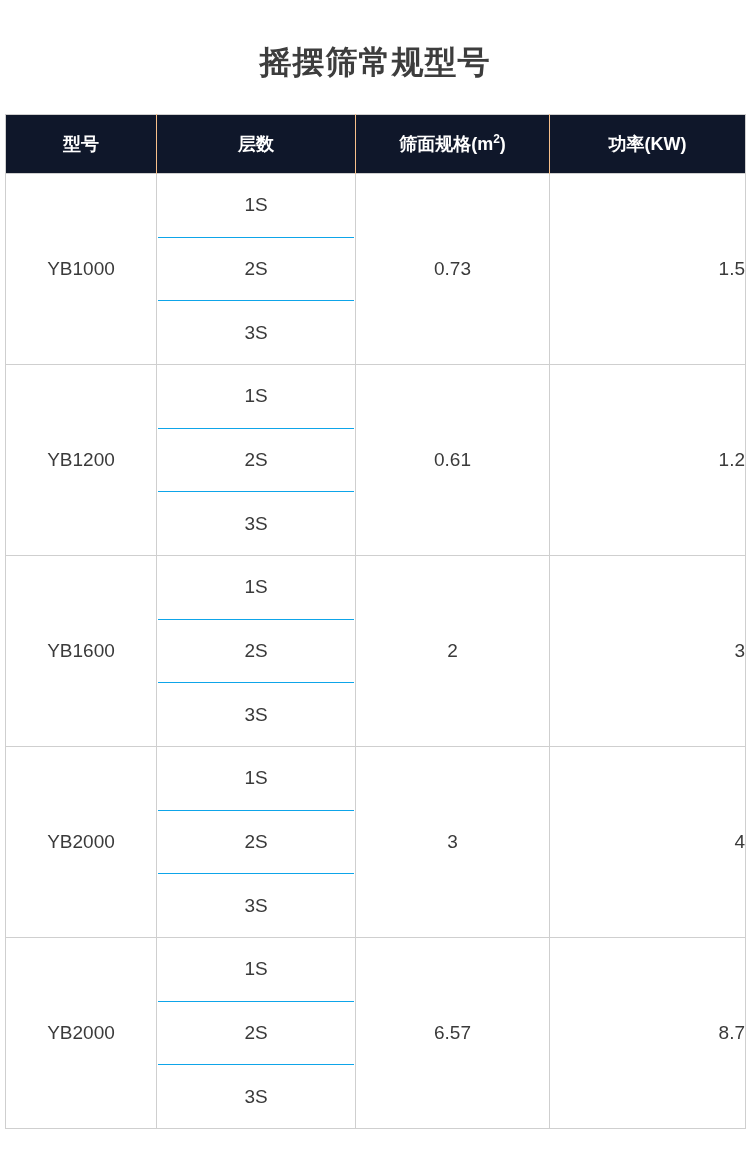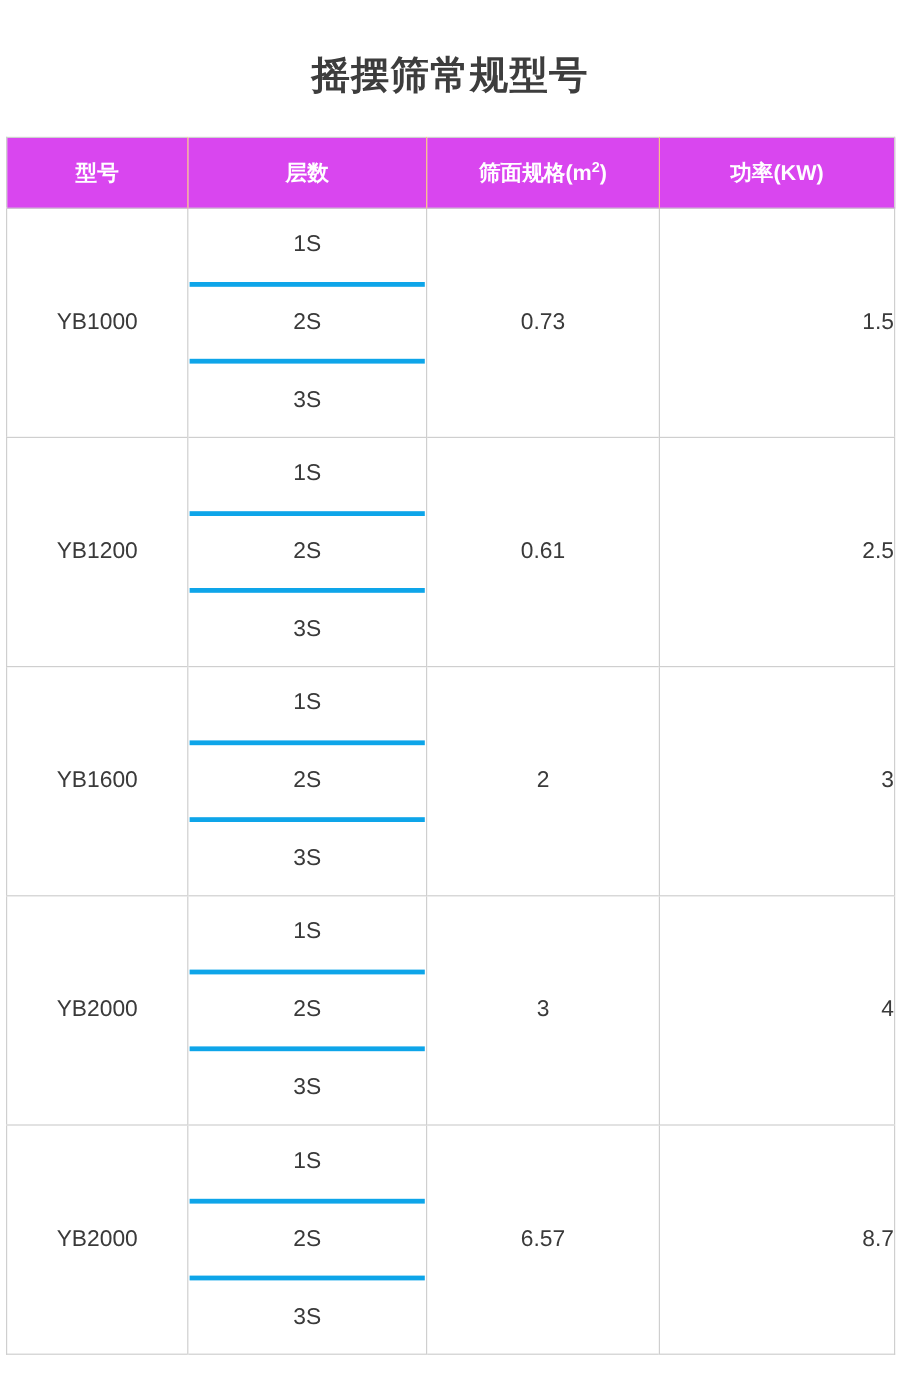--- a/index.html
+++ b/index.html
@@ -47,21 +47,21 @@
     table-layout: fixed;
     border: 1px solid #cfcfcf;
   }
 
   .spec-table col.c-model  { width: 151px; }
   .spec-table col.c-layers { width: 199px; }
   .spec-table col.c-area   { width: 194px; }
   .spec-table col.c-power  { width: 196px; }
 
   .spec-table thead th {
-    background: #d946ef;
+    background: #0f172a;
     color: #ffffff;
     font-size: 18px;
     font-weight: bold;
     height: 58px;
     text-align: center;
     vertical-align: middle;
     border-right: 1px solid #f7c08a;
     padding: 0;
   }
   .spec-table thead th:last-child { border-right: none; }
@@ -95,21 +95,21 @@
     height: 190px;
     box-sizing: border-box;
   }
   .layer-cell {
     flex: 1 1 0;
     display: flex;
     align-items: center;
     justify-content: center;
     font-size: 19px;
     color: #3a3a3a;
-    border-bottom: 4px solid #0ea5e9;
+    border-bottom: 1px solid #0ea5e9;
     box-sizing: border-box;
     margin: 0 1px;
   }
   .layer-cell:last-child {
     border-bottom: none;
   }
 
   .hdr-sup {
     font-size: 12px;
     vertical-align: super;
@@ -156,21 +156,21 @@
         <tr>
           <td class="cell-model">YB1200</td>
           <td class="cell-layers">
             <div class="layer-stack">
               <div class="layer-cell">1S</div>
               <div class="layer-cell">2S</div>
               <div class="layer-cell">3S</div>
             </div>
           </td>
           <td class="cell-area">0.61</td>
-          <td class="cell-power">2.5</td>
+          <td class="cell-power">1.2</td>
         </tr>
         <tr>
           <td class="cell-model">YB1600</td>
           <td class="cell-layers">
             <div class="layer-stack">
               <div class="layer-cell">1S</div>
               <div class="layer-cell">2S</div>
               <div class="layer-cell">3S</div>
             </div>
           </td>

